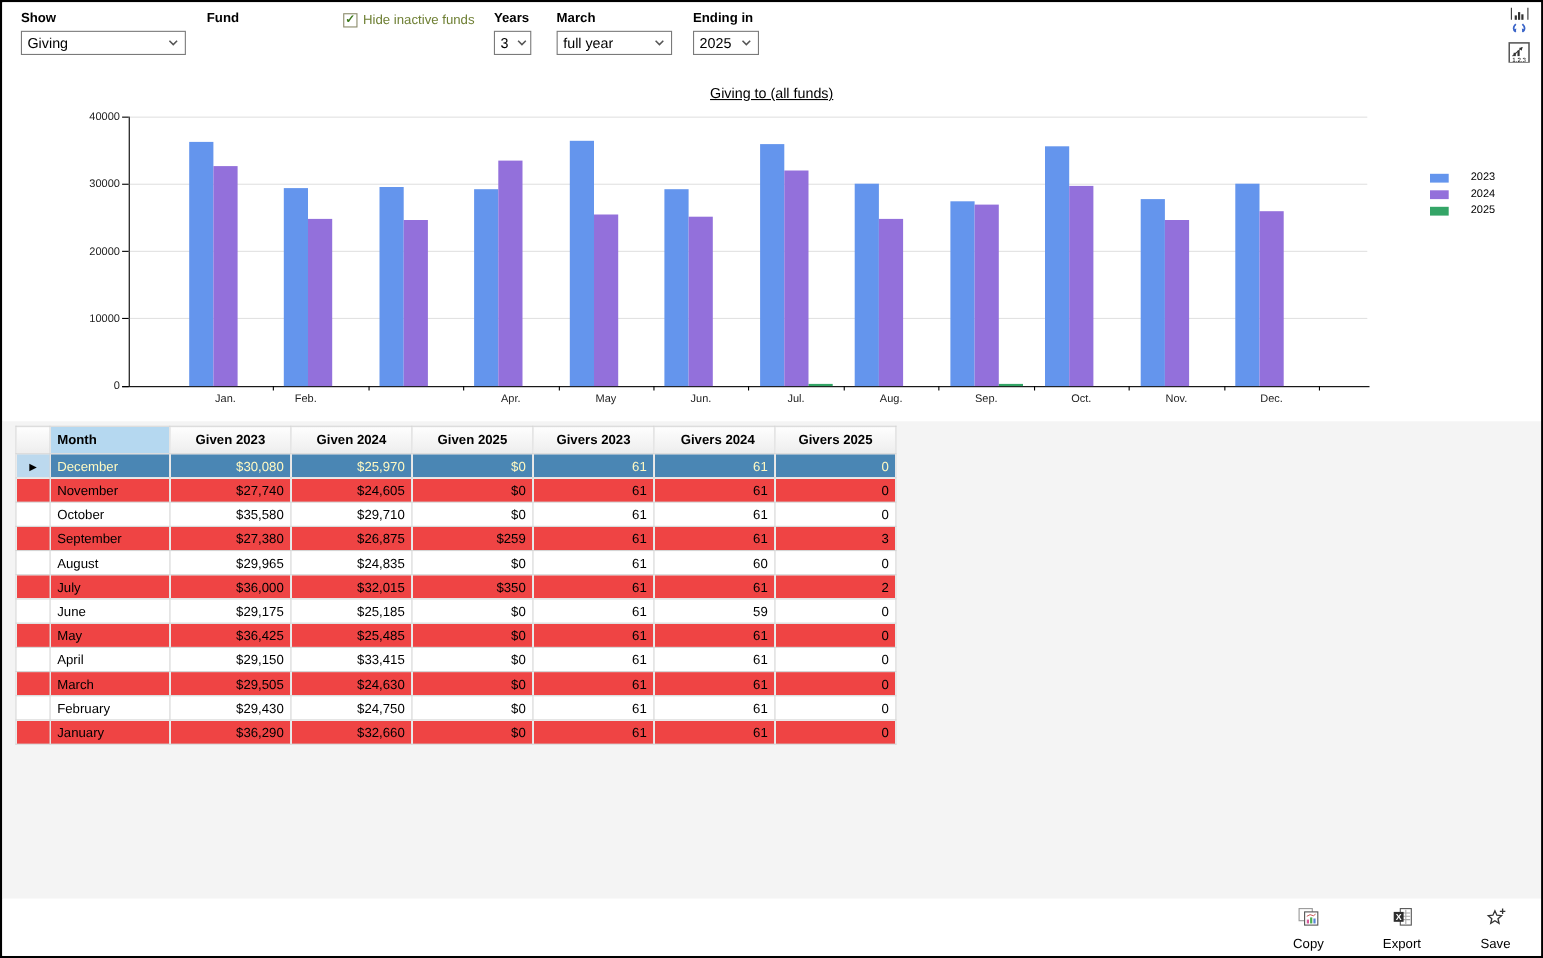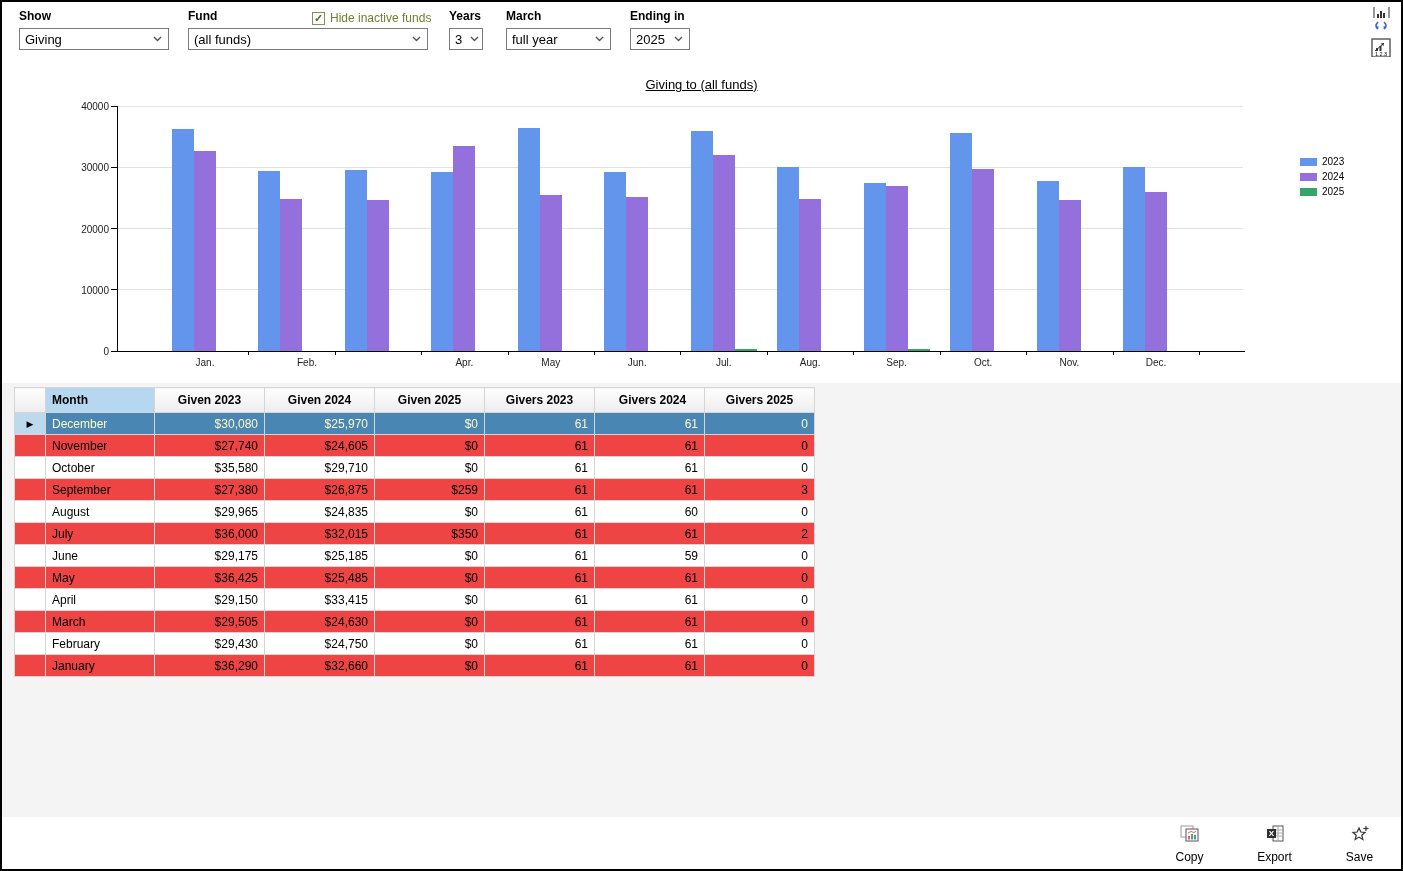--- a/index.html
+++ b/index.html
@@ -36,21 +36,21 @@
   .plot{position:absolute;left:116px;top:49px;width:1125px;height:245px;}
   .gridline{position:absolute;left:0;width:100%;height:1px;background:#e2e2e2;}
   .y-axis{position:absolute;left:-1px;top:0;width:1px;height:100%;background:#000;}
   .x-axis{position:absolute;left:-7px;right:-2px;bottom:-1px;height:1px;background:#000;}
   .ytick{position:absolute;left:-7px;width:6px;height:1px;background:#000;}
   .ylab{position:absolute;right:100%;margin-right:9px;width:60px;text-align:right;font-size:10px;color:#222;transform:translateY(-5px);}
   .xtick{position:absolute;width:1px;height:4px;top:100%;background:#000;}
   .xlab{position:absolute;top:100%;margin-top:6px;width:60px;text-align:center;font-size:10px;color:#222;}
   .bar{position:absolute;bottom:0;width:22px;}
   .legend{position:absolute;left:1298px;top:99px;display:flex;flex-direction:column;gap:4px;}
-  .legend-item{display:flex;align-items:center;gap:5px;}
+  .legend-item{display:flex;align-items:center;gap:20px;}
   .legend-swatch{width:17px;height:8px;}
   .legend-label{font-size:10px;color:#000;}
   
   .table-section{position:absolute;left:0;top:381px;width:100%;height:434px;background:#f4f4f4;}
   .grid{position:absolute;left:12px;top:4px;border-collapse:collapse;background:#fff;font-size:12px;}
   .grid th,.grid td{box-sizing:border-box;border:1px solid #d5d5d5;padding:0 6px;height:22px;white-space:nowrap;overflow:hidden;}
   .grid th{height:25px;font-weight:bold;background:linear-gradient(#fefefe,#ededed);text-align:center;}
   .grid th.month-h{background:#b5d8f0;text-align:left;}
   .grid th.sel-h{background:linear-gradient(#fefefe,#ededed);}
   .grid td.sel-cell{background:#fff;text-align:center;font-size:9px;padding:0;}
@@ -79,28 +79,20 @@
         <span class="chev">
           <svg width="9" height="6">
               <polyline points="1,1 4.5,4.5 8,1" stroke="#555" stroke-width="1.4" fill="none"></polyline>
             </svg>
         </span>
       </div>
     </div>
 
     <div class="field" style="left:186px;">
       <span class="flabel">Fund</span>
-      <div class="combo" style="width:240px;">
-        <span>(all funds)</span>
-        <span class="chev">
-          <svg width="9" height="6">
-              <polyline points="1,1 4.5,4.5 8,1" stroke="#555" stroke-width="1.4" fill="none"></polyline>
-            </svg>
-        </span>
-      </div>
     </div>
 
     <div class="chk-wrap">
       <span class="chk">✓</span>
       <span class="chk-label">Hide inactive funds</span>
     </div>
 
     <div class="field" style="left:447px;">
       <span class="flabel">Years</span>
       <div class="combo" style="width:34px;padding-right:3px;">
@@ -182,21 +174,21 @@
         <div class="ylab" style="top: 61.25px;">30000</div>
         <div class="gridline" style="top: -0.5px;"></div>
         <div class="ytick" style="top: -0.5px;"></div>
         <div class="ylab" style="top: 0px;">40000</div>
         <div class="bar" style="left: 54px; height: 222.276px; background: rgb(100, 149, 237);"></div>
         <div class="bar" style="left: 76px; height: 200.042px; background: rgb(147, 112, 219);"></div>
         <div class="xlab" style="left: 57px;">Jan.</div>
         <div class="xtick" style="left: 130.225px;"></div>
         <div class="bar" style="left: 140.45px; height: 180.259px; background: rgb(100, 149, 237);"></div>
         <div class="bar" style="left: 162.45px; height: 151.594px; background: rgb(147, 112, 219);"></div>
-        <div class="xlab" style="left: 159px;">Feb.</div>
+        <div class="xlab" style="left: 130px;">Feb.</div>
         <div class="xtick" style="left: 216.675px;"></div>
         <div class="bar" style="left: 226.9px; height: 180.718px; background: rgb(100, 149, 237);"></div>
         <div class="bar" style="left: 248.9px; height: 150.859px; background: rgb(147, 112, 219);"></div>
         <div class="xlab" style="left: 229.9px; margin-top: 33px;">Mar.</div>
         <div class="xtick" style="left: 303.125px;"></div>
         <div class="bar" style="left: 313.35px; height: 178.544px; background: rgb(100, 149, 237);"></div>
         <div class="bar" style="left: 335.35px; height: 204.667px; background: rgb(147, 112, 219);"></div>
         <div class="xlab" style="left: 316.35px;">Apr.</div>
         <div class="xtick" style="left: 389.575px;"></div>
         <div class="bar" style="left: 399.8px; height: 223.103px; background: rgb(100, 149, 237);"></div>

